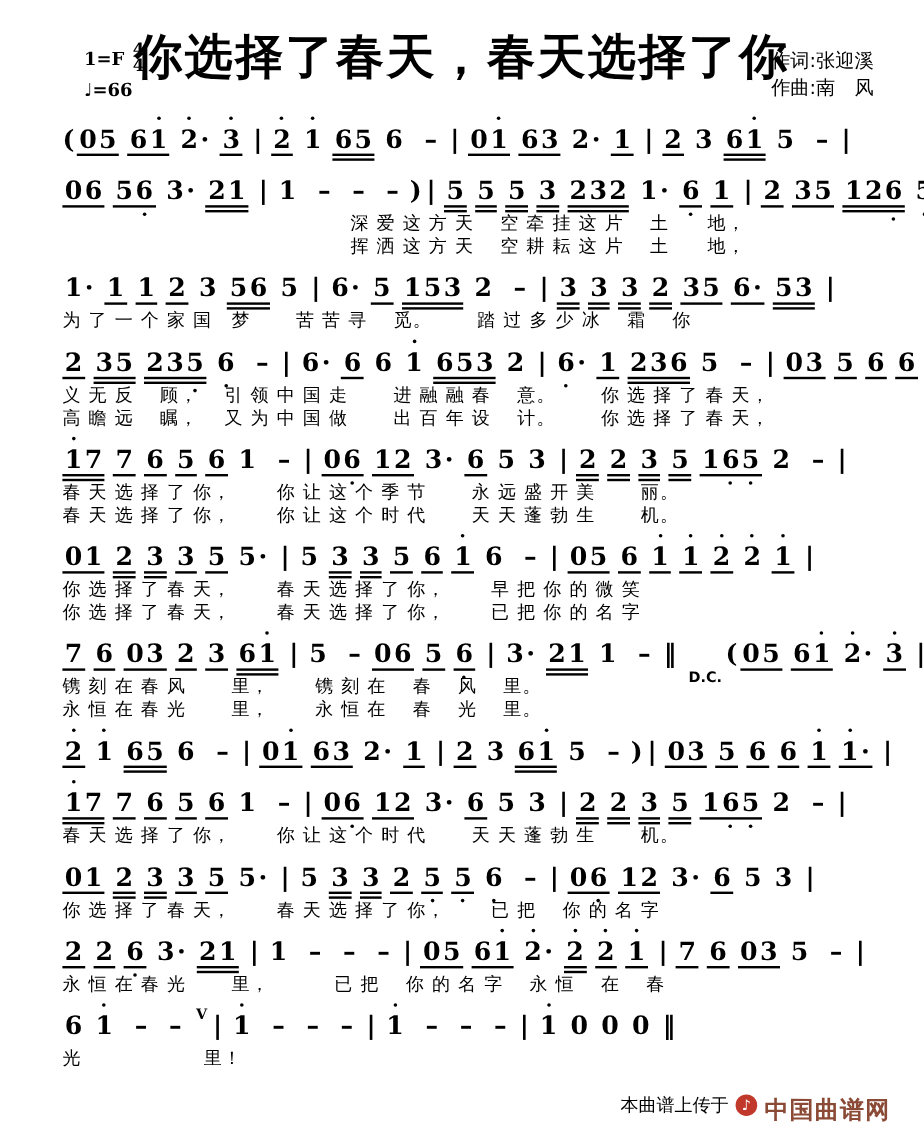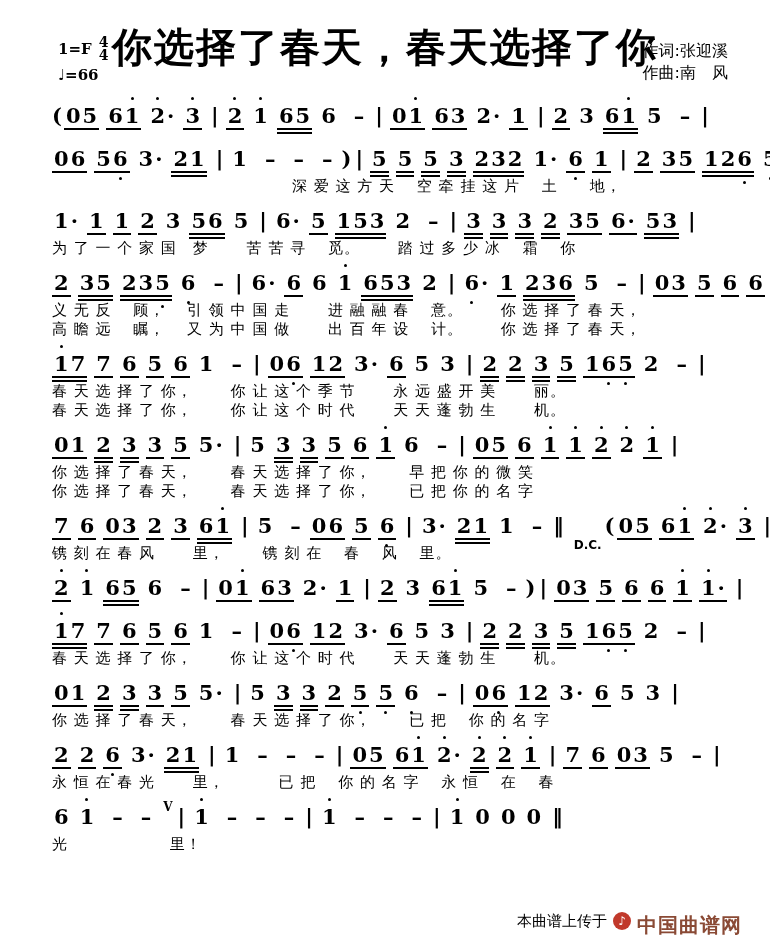--- a/index.html
+++ b/index.html
@@ -3,21 +3,21 @@
 <meta charset="utf-8">
 <style>
   html,body{margin:0;padding:0;background:#fff;}
   .page{position:relative;width:770px;height:947px;background:#fff;overflow:hidden;
         font-family:"DejaVu Sans",sans-serif;color:#000;}
   
   .header{position:relative;height:94px;}
   .title{text-align:center;padding-top:20px;font-size:40px;font-weight:bold;letter-spacing:2px;
          font-family:"DejaVu Sans",sans-serif;}
   .credits{position:absolute;right:42px;top:40px;text-align:left;font-size:16px;line-height:22px;}
-  .keyblock{position:absolute;left:58px;top:36px;font-size:15px;font-weight:bold;
+  .keyblock{position:absolute;left:70px;top:36px;font-size:15px;font-weight:bold;
             font-family:"DejaVu Serif",serif;}
   .keyrow{display:flex;align-items:center;gap:7px;}
   .ts{display:inline-flex;flex-direction:column;line-height:13px;font-size:14px;text-align:center;}
   .tempo{margin-top:4px;font-size:15px;}
   
   .score{padding:0 24px 0 52px;}
   .system{margin-bottom:3px;}
   .notes-line{white-space:nowrap;padding-top:10px;height:30px;
               font-family:"DejaVu Serif",serif;font-weight:bold;font-size:21px;line-height:24px;}
   .tok{display:inline-block;position:relative;margin:0 7px 0 0;padding:0 1px;}
@@ -67,20 +67,21 @@
     </div>
   </div>
 
   <div class="score">
       <div class="system">
         <div class="notes-line"><span class="paren">(</span><span class="tok u1"><span class="n">0</span><span class="n">5</span></span><span class="tok u1"><span class="n">6</span><span class="n hi">1</span></span><span class="tok"><span class="n hi">2</span><span class="aug">·</span></span><span class="tok u1"><span class="n hi">3</span></span><span class="bar">|</span><span class="tok u1"><span class="n hi">2</span></span><span class="tok"><span class="n hi">1</span></span><span class="tok u2"><span class="n">6</span><span class="n">5</span></span><span class="tok"><span class="n">6</span></span><span class="dash">–</span><span class="bar">|</span><span class="tok u1"><span class="n">0</span><span class="n hi">1</span></span><span class="tok u1"><span class="n">6</span><span class="n">3</span></span><span class="tok"><span class="n">2</span><span class="aug">·</span></span><span class="tok u1"><span class="n">1</span></span><span class="bar">|</span><span class="tok u1"><span class="n">2</span></span><span class="tok"><span class="n">3</span></span><span class="tok u2"><span class="n">6</span><span class="n hi">1</span></span><span class="tok"><span class="n">5</span></span><span class="dash">–</span><span class="bar">|</span></div>
       </div>
       <div class="system">
         <div class="notes-line"><span class="tok u1"><span class="n">0</span><span class="n">6</span></span><span class="tok u1"><span class="n">5</span><span class="n lo">6</span></span><span class="tok"><span class="n">3</span><span class="aug">·</span></span><span class="tok u2"><span class="n">2</span><span class="n">1</span></span><span class="bar">|</span><span class="tok"><span class="n">1</span></span><span class="dash">–</span><span class="dash">–</span><span class="dash">–</span><span class="paren">)</span><span class="bar">|</span><span class="tok u2"><span class="n">5</span></span><span class="tok u2"><span class="n">5</span></span><span class="tok u2"><span class="n">5</span></span><span class="tok u2"><span class="n">3</span></span><span class="tok u2"><span class="n">2</span><span class="n">3</span><span class="n">2</span></span><span class="tok"><span class="n">1</span><span class="aug">·</span></span><span class="tok u1"><span class="n lo">6</span></span><span class="tok u1"><span class="n">1</span></span><span class="bar">|</span><span class="tok u1"><span class="n">2</span></span><span class="tok u1"><span class="n">3</span><span class="n">5</span></span><span class="tok u2"><span class="n">1</span><span class="n">2</span><span class="n lo">6</span></span><span class="tok"><span class="n lo">5</span></span></div>
         <div class="lyric">　　　　　　　　　　　　　　　深 爱 这 方 天　 空 牵 挂 这 片　 土　　地，</div>
+        <div class="lyric">　　　　　　　　　　　　　　　挥 洒 这 方 天　 空 耕 耘 这 片　 土　　地，</div>
       </div>
       <div class="system">
         <div class="notes-line"><span class="tok"><span class="n">1</span><span class="aug">·</span></span><span class="tok u1"><span class="n">1</span></span><span class="tok u1"><span class="n">1</span></span><span class="tok u1"><span class="n">2</span></span><span class="tok"><span class="n">3</span></span><span class="tok u2"><span class="n">5</span><span class="n">6</span></span><span class="tok"><span class="n">5</span></span><span class="bar">|</span><span class="tok"><span class="n">6</span><span class="aug">·</span></span><span class="tok u1"><span class="n">5</span></span><span class="tok u2"><span class="n">1</span><span class="n">5</span><span class="n">3</span></span><span class="tok"><span class="n">2</span></span><span class="dash">–</span><span class="bar">|</span><span class="tok u2"><span class="n">3</span></span><span class="tok u2"><span class="n">3</span></span><span class="tok u2"><span class="n">3</span></span><span class="tok u2"><span class="n">2</span></span><span class="tok u1"><span class="n">3</span><span class="n">5</span></span><span class="tok u1"><span class="n">6</span><span class="aug">·</span></span><span class="tok u2"><span class="n">5</span><span class="n">3</span></span><span class="bar">|</span></div>
         <div class="lyric">为 了 一 个 家 国　梦　　 苦 苦 寻　 觅。　　 踏 过 多 少 冰　 霜　 你</div>
       </div>
       <div class="system">
         <div class="notes-line"><span class="tok u1"><span class="n">2</span></span><span class="tok u2"><span class="n">3</span><span class="n">5</span></span><span class="tok u2"><span class="n">2</span><span class="n">3</span><span class="n lo">5</span></span><span class="tok"><span class="n lo">6</span></span><span class="dash">–</span><span class="bar">|</span><span class="tok"><span class="n">6</span><span class="aug">·</span></span><span class="tok u1"><span class="n">6</span></span><span class="tok"><span class="n">6</span></span><span class="tok"><span class="n hi">1</span></span><span class="tok u2"><span class="n">6</span><span class="n">5</span><span class="n">3</span></span><span class="tok"><span class="n">2</span></span><span class="bar">|</span><span class="tok"><span class="n lo">6</span><span class="aug">·</span></span><span class="tok u1"><span class="n">1</span></span><span class="tok u2"><span class="n">2</span><span class="n">3</span><span class="n">6</span></span><span class="tok"><span class="n">5</span></span><span class="dash">–</span><span class="bar">|</span><span class="tok u1"><span class="n">0</span><span class="n">3</span></span><span class="tok u1"><span class="n">5</span></span><span class="tok u1"><span class="n">6</span></span><span class="tok u1"><span class="n">6</span></span></div>
         <div class="lyric">义 无 反　 顾，　 引 领 中 国 走　　 进 融 融 春　 意。　　 你 选 择 了 春 天，</div>
         <div class="lyric">高 瞻 远　 瞩，　 又 为 中 国 做　　 出 百 年 设　 计。　　 你 选 择 了 春 天，</div>
       </div>
@@ -90,20 +91,21 @@
         <div class="lyric">春 天 选 择 了 你，　　 你 让 这 个 时 代　　 天 天 蓬 勃 生　　 机。</div>
       </div>
       <div class="system">
         <div class="notes-line"><span class="tok u1"><span class="n">0</span><span class="n">1</span></span><span class="tok u2"><span class="n">2</span></span><span class="tok u2"><span class="n">3</span></span><span class="tok u1"><span class="n">3</span></span><span class="tok u1"><span class="n">5</span></span><span class="tok"><span class="n">5</span><span class="aug">·</span></span><span class="bar">|</span><span class="tok"><span class="n">5</span></span><span class="tok u2"><span class="n">3</span></span><span class="tok u2"><span class="n">3</span></span><span class="tok u1"><span class="n">5</span></span><span class="tok u1"><span class="n">6</span></span><span class="tok u1"><span class="n hi">1</span></span><span class="tok"><span class="n">6</span></span><span class="dash">–</span><span class="bar">|</span><span class="tok u1"><span class="n">0</span><span class="n">5</span></span><span class="tok u1"><span class="n">6</span></span><span class="tok u1"><span class="n hi">1</span></span><span class="tok u1"><span class="n hi">1</span></span><span class="tok u1"><span class="n hi">2</span></span><span class="tok"><span class="n hi">2</span></span><span class="tok u1"><span class="n hi">1</span></span><span class="bar">|</span></div>
         <div class="lyric">你 选 择 了 春 天，　　 春 天 选 择 了 你，　　 早 把 你 的 微 笑</div>
         <div class="lyric">你 选 择 了 春 天，　　 春 天 选 择 了 你，　　 已 把 你 的 名 字</div>
       </div>
       <div class="system">
         <div class="notes-line"><span class="tok u1"><span class="n">7</span></span><span class="tok u1"><span class="n">6</span></span><span class="tok u1"><span class="n">0</span><span class="n">3</span></span><span class="tok u1"><span class="n">2</span></span><span class="tok u1"><span class="n">3</span></span><span class="tok u2"><span class="n">6</span><span class="n hi">1</span></span><span class="bar">|</span><span class="tok"><span class="n">5</span></span><span class="dash">–</span><span class="tok u1"><span class="n">0</span><span class="n">6</span></span><span class="tok u1"><span class="n">5</span></span><span class="tok u1"><span class="n lo">6</span></span><span class="bar">|</span><span class="tok"><span class="n">3</span><span class="aug">·</span></span><span class="tok u2"><span class="n">2</span><span class="n">1</span></span><span class="tok"><span class="n">1</span></span><span class="dash">–</span><span class="bar">‖</span><span class="dc">D.C.</span><span class="paren">(</span><span class="tok u1"><span class="n">0</span><span class="n">5</span></span><span class="tok u1"><span class="n">6</span><span class="n hi">1</span></span><span class="tok"><span class="n hi">2</span><span class="aug">·</span></span><span class="tok u1"><span class="n hi">3</span></span><span class="bar">|</span></div>
         <div class="lyric">镌 刻 在 春 风　　 里，　　 镌 刻 在　 春　 风　 里。</div>
+        <div class="lyric">永 恒 在 春 光　　 里，　　 永 恒 在　 春　 光　 里。</div>
       </div>
       <div class="system">
         <div class="notes-line"><span class="tok u1"><span class="n hi">2</span></span><span class="tok"><span class="n hi">1</span></span><span class="tok u2"><span class="n">6</span><span class="n">5</span></span><span class="tok"><span class="n">6</span></span><span class="dash">–</span><span class="bar">|</span><span class="tok u1"><span class="n">0</span><span class="n hi">1</span></span><span class="tok u1"><span class="n">6</span><span class="n">3</span></span><span class="tok"><span class="n">2</span><span class="aug">·</span></span><span class="tok u1"><span class="n">1</span></span><span class="bar">|</span><span class="tok u1"><span class="n">2</span></span><span class="tok"><span class="n">3</span></span><span class="tok u2"><span class="n">6</span><span class="n hi">1</span></span><span class="tok"><span class="n">5</span></span><span class="dash">–</span><span class="paren">)</span><span class="bar">|</span><span class="tok u1"><span class="n">0</span><span class="n">3</span></span><span class="tok u1"><span class="n">5</span></span><span class="tok u1"><span class="n">6</span></span><span class="tok u1"><span class="n">6</span></span><span class="tok u1"><span class="n hi">1</span></span><span class="tok u1"><span class="n hi">1</span><span class="aug">·</span></span><span class="bar">|</span></div>
       </div>
       <div class="system">
         <div class="notes-line"><span class="tok u2"><span class="n hi">1</span><span class="n">7</span></span><span class="tok u1"><span class="n">7</span></span><span class="tok u1"><span class="n">6</span></span><span class="tok u1"><span class="n">5</span></span><span class="tok u1"><span class="n">6</span></span><span class="tok"><span class="n">1</span></span><span class="dash">–</span><span class="bar">|</span><span class="tok u1"><span class="n">0</span><span class="n lo">6</span></span><span class="tok u1"><span class="n">1</span><span class="n">2</span></span><span class="tok"><span class="n">3</span><span class="aug">·</span></span><span class="tok u1"><span class="n">6</span></span><span class="tok"><span class="n">5</span></span><span class="tok"><span class="n">3</span></span><span class="bar">|</span><span class="tok u2"><span class="n">2</span></span><span class="tok u2"><span class="n">2</span></span><span class="tok u2"><span class="n">3</span></span><span class="tok u2"><span class="n">5</span></span><span class="tok u1"><span class="n">1</span><span class="n lo">6</span><span class="n lo">5</span></span><span class="tok"><span class="n">2</span></span><span class="dash">–</span><span class="bar">|</span></div>
         <div class="lyric">春 天 选 择 了 你，　　 你 让 这 个 时 代　　 天 天 蓬 勃 生　　 机。</div>
       </div>
       <div class="system">
         <div class="notes-line"><span class="tok u1"><span class="n">0</span><span class="n">1</span></span><span class="tok u2"><span class="n">2</span></span><span class="tok u2"><span class="n">3</span></span><span class="tok u1"><span class="n">3</span></span><span class="tok u1"><span class="n">5</span></span><span class="tok"><span class="n">5</span><span class="aug">·</span></span><span class="bar">|</span><span class="tok"><span class="n">5</span></span><span class="tok u2"><span class="n">3</span></span><span class="tok u2"><span class="n">3</span></span><span class="tok u1"><span class="n">2</span></span><span class="tok u1"><span class="n lo">5</span></span><span class="tok u1"><span class="n lo">5</span></span><span class="tok"><span class="n lo">6</span></span><span class="dash">–</span><span class="bar">|</span><span class="tok u1"><span class="n">0</span><span class="n lo">6</span></span><span class="tok u1"><span class="n">1</span><span class="n">2</span></span><span class="tok"><span class="n">3</span><span class="aug">·</span></span><span class="tok u1"><span class="n">6</span></span><span class="tok"><span class="n">5</span></span><span class="tok"><span class="n">3</span></span><span class="bar">|</span></div>

